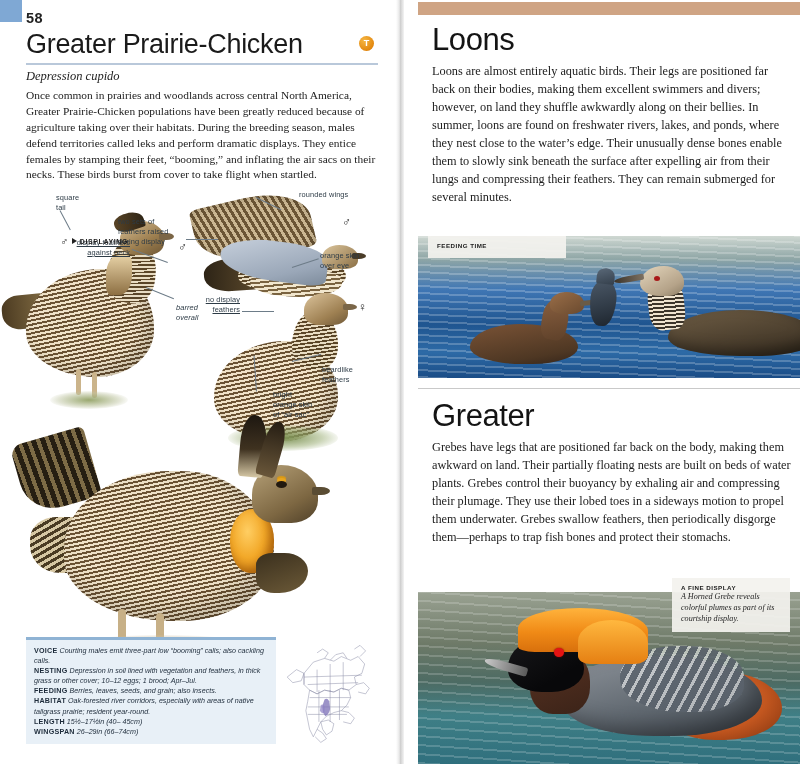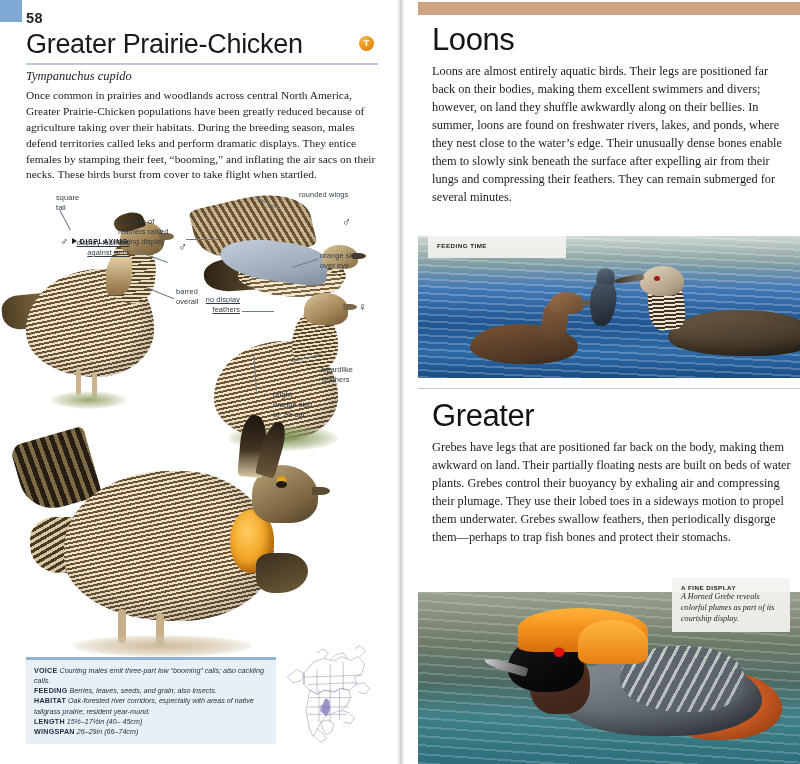--- a/index.html
+++ b/index.html
@@ -481,21 +481,21 @@
 
     <div class="blue-tab"></div>
 
     <div class="lp-inner">
       <div class="hdr-row">
         <span class="folio">58</span>
       </div>
 
       <div class="species-title">Greater Prairie-Chicken</div>
       <div class="title-rule"></div>
-      <div class="sci-name">Tympanuchus cupido</div>
+      <div class="sci-name">Depression cupido</div>
       <div class="intro-text">Once common in prairies and woodlands across central North America, Greater Prairie-Chicken populations have been greatly reduced because of agriculture taking over their habitats. During the breeding season, males defend territories called leks and perform dramatic displays. They entice females by stamping their feet, “booming,” and inflating the air sacs on their necks. These birds burst from cover to take flight when startled.</div>
     </div>
 
     <div class="badge-T">T</div>
 
     <div class="illus-stage">
 
       <div class="bird" id="maleStanding">
         <div class="tail"></div>
         <div class="body barred"></div>
@@ -544,21 +544,21 @@
             <i></i>
             <i></i>
           </div>
         <div class="ground"></div>
       </div>
 
       <div class="lbl r" style="left:58px; top:55px; width:72px;">display feathers
 against neck</div>
       <div class="leader" style="left:132px; top:66px; width:38px; transform:rotate(20deg);"></div>
 
-      <div class="lbl" style="left:176px; top:104px; width:60px;">barred
+      <div class="lbl" style="left:176px; top:120px; width:60px;font-style:italic;">barred
 overall</div>
       <div class="leader" style="left:146px; top:104px; width:30px; transform:rotate(22deg);"></div>
 
       <div class="lbl" style="left:283px; top:7px; width:80px;margin-left:16px;">rounded wings</div>
       <div class="leader" style="left:256px; top:14px; width:28px; transform:rotate(26deg);"></div>
 
       <div class="lbl r" style="left:178px; top:112px; width:62px;">no display
 feathers</div>
       <div class="leader" style="left:242px; top:128px; width:32px;"></div>
 
@@ -590,20 +590,21 @@
       <div class="leader" style="left:292px; top:178px; width:30px; transform:rotate(-14deg);"></div>
 
       <div class="lbl" style="left:273px; top:207px; width:70px;">bright
 orange skin
 of “air sac”</div>
       <div class="leader" style="left:254px; top:172px; width:36px; transform:rotate(86deg);"></div>
     </div>
 
     <div class="facts">
       <p><b>VOICE</b> <span>Courting males emit three-part low “booming” calls; also cackling calls.</span></p>
+      <p><b>NESTING</b> <span>Depression in soil lined with vegetation and feathers, in thick grass or other cover; 10–12 eggs; 1 brood; Apr–Jul.</span></p>
       <p><b>FEEDING</b> <span>Berries, leaves, seeds, and grain; also insects.</span></p>
       <p><b>HABITAT</b> <span>Oak-forested river corridors, especially with areas of native tallgrass prairie; resident year-round.</span></p>
       <p><b>LENGTH</b> <span>15½–17½in (40– 45cm)</span></p>
       <p><b>WINGSPAN</b> <span>26–29in (66–74cm)</span></p>
     </div>
 
     <svg class="rangemap" viewBox="0 0 120 120">
       <g fill="none" stroke="#8d8fa8" stroke-width="0.55">
         <path d="M12 44 L22 36 L30 40 L27 48 L18 50 Z"></path>
         <path d="M30 40 L40 28 L52 24 L62 27 L70 22 L80 26 L88 22 L95 30 L92 40 L84 44 L86 52 L78 58 L70 56 L62 60 L52 58 L44 62 L36 58 L30 52 Z"></path>

